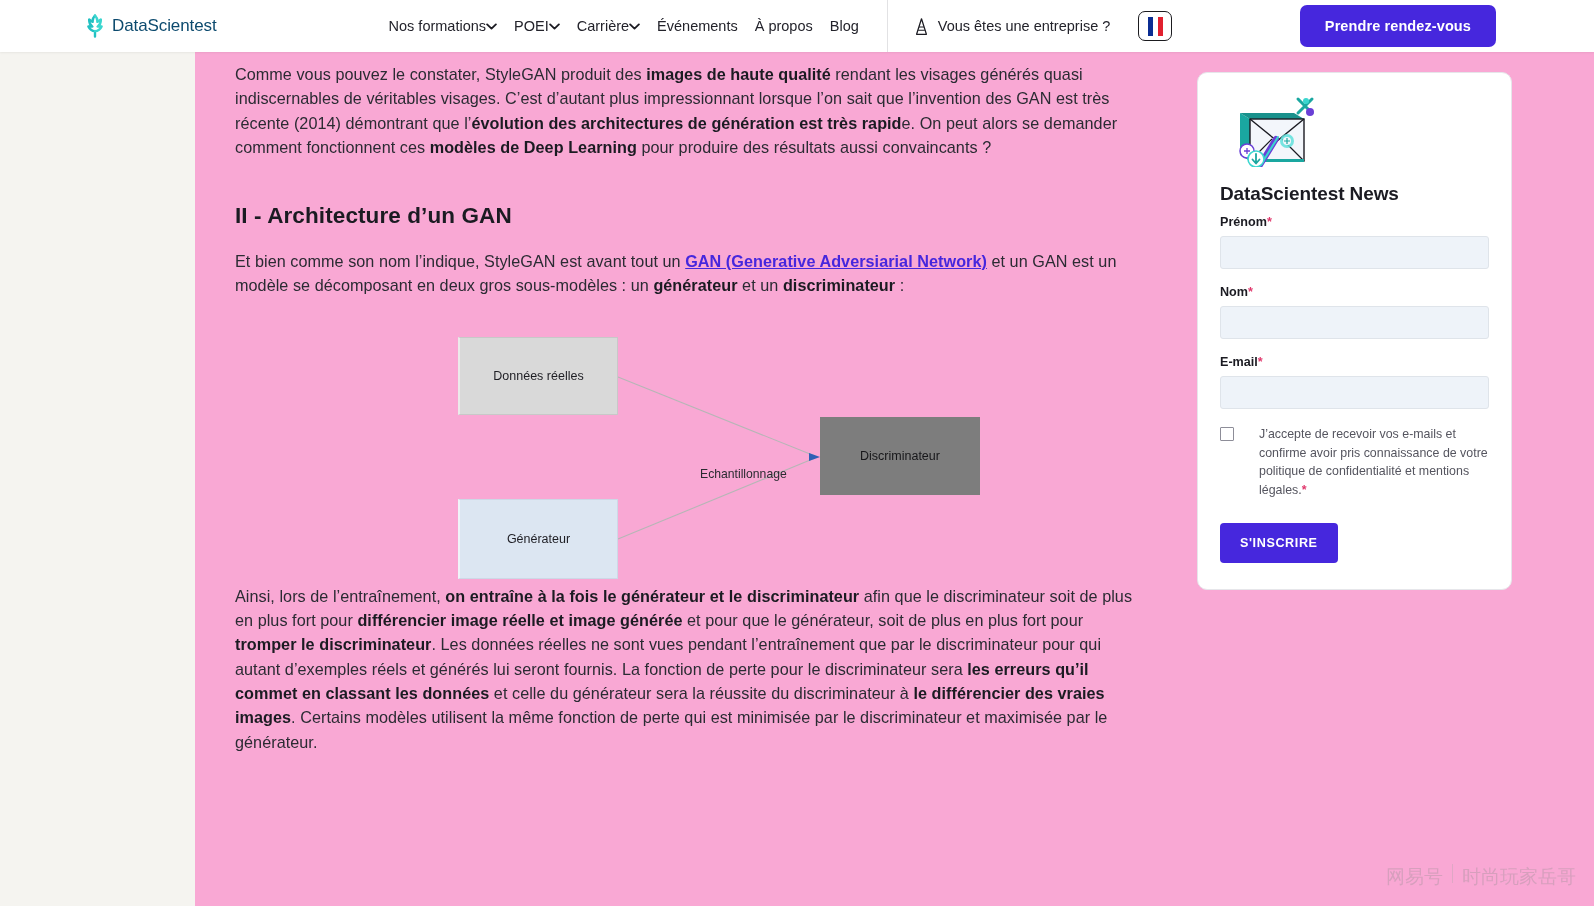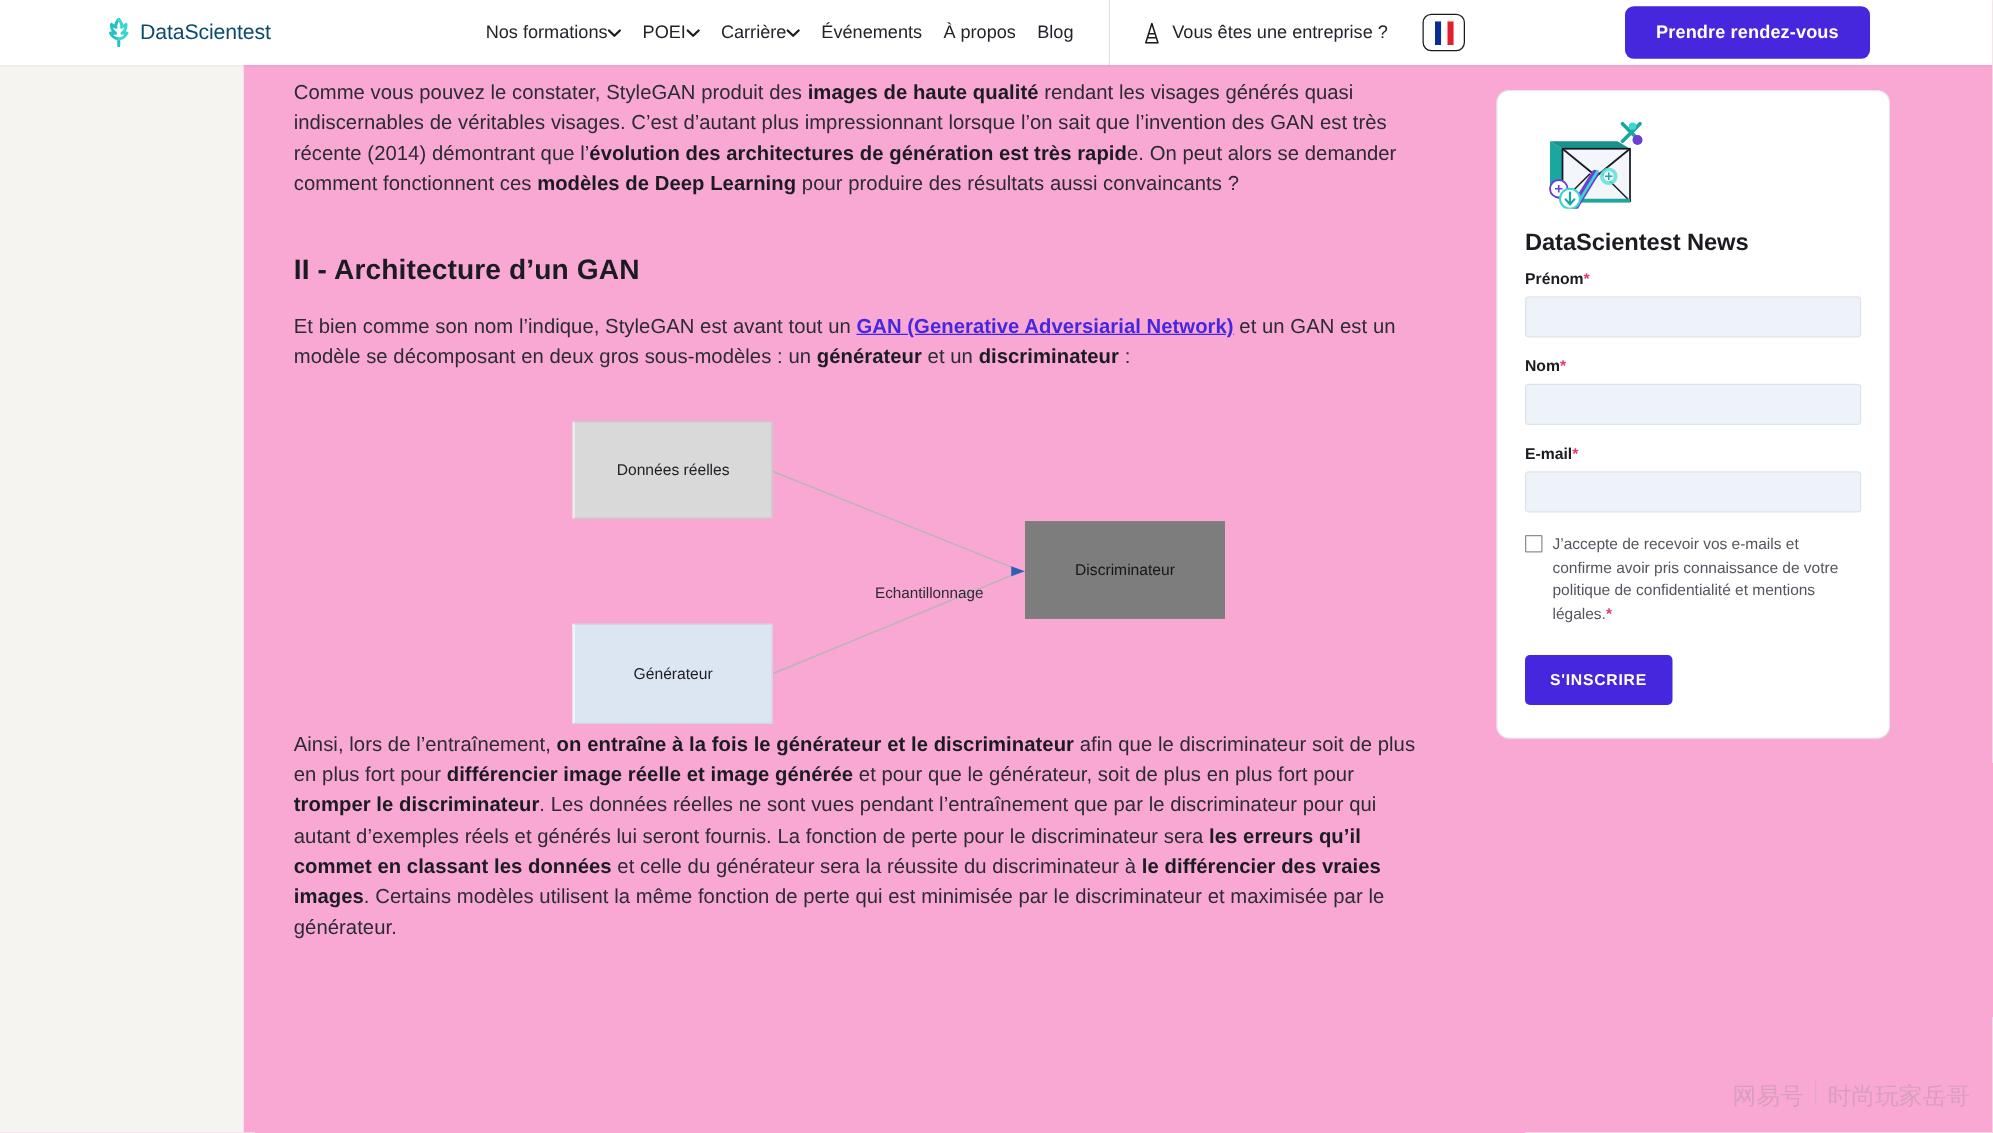--- a/index.html
+++ b/index.html
@@ -190,21 +190,21 @@
   .req { color: #e0396d; font-weight: 700; }
   .field-input {
     display: block; width: 100%; height: 33px;
     background: #eef3f9; border: 1px solid #dfe4ea;
     border-radius: 3px; outline: none;
     font-size: 13px; padding: 0 8px;
     color: #1b1b22; margin-bottom: 16px;
     font-family: "Liberation Sans", sans-serif;
   }
   .consent-row {
-    display: flex; gap: 8px; align-items: flex-start;
+    display: flex; gap: 25px; align-items: flex-start;
     margin-top: 10px; margin-bottom: 24px;
   }
   .consent-box {
     flex: none;
     width: 14px; height: 14px; margin-top: 2px;
     border: 1px solid #8d8d98; background: #fff;
     border-radius: 1px; cursor: pointer;
   }
   .consent-text {
     font-size: 12.4px; line-height: 18.5px; color: #55555f;

